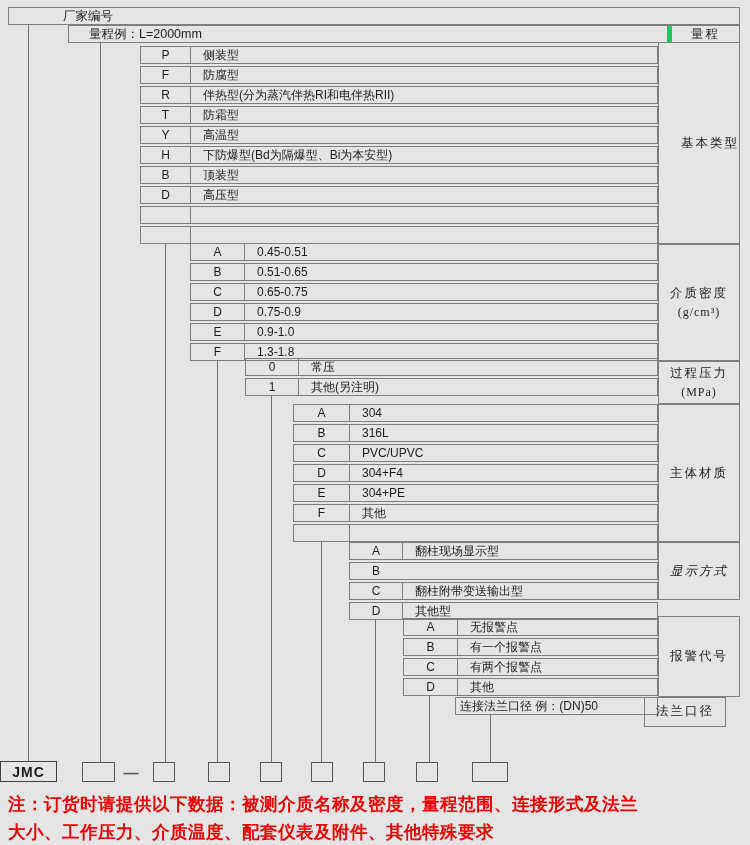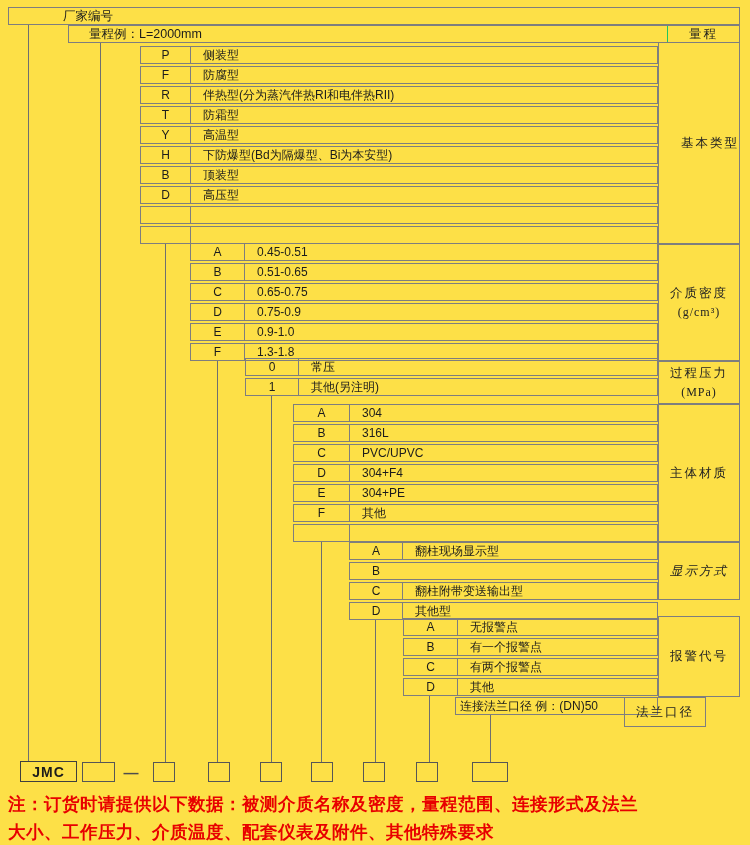--- a/index.html
+++ b/index.html
@@ -1,17 +1,17 @@
 <!DOCTYPE html>
 <html><head>
 <meta charset="utf-8">
 <style>
   html,body{margin:0;padding:0;}
   body{font-family:"Liberation Sans",sans-serif;background:#fff;}
-  #canvas{position:relative;width:750px;height:845px;background:#fde047;overflow:hidden;
+  #canvas{position:relative;width:750px;height:845px;background:#e5e5e5;overflow:hidden;
           color:#1c1c1c;}
   .abs{position:absolute;box-sizing:border-box;}
   
   .toprow{border:1px solid #7e7e7e;display:flex;align-items:center;font-size:12.5px;height:18px;}
   
   .sec{position:absolute;}
   .row{display:flex;height:18px;margin-bottom:2px;border:1px solid #7e7e7e;box-sizing:border-box;
        font-size:12px;}
   .code{display:flex;align-items:center;justify-content:center;box-sizing:border-box;}
   .desc{flex:1;display:flex;align-items:center;border-left:1px solid #7e7e7e;
@@ -43,21 +43,21 @@
 <body>
 
 <div id="canvas">
 
   <div class="abs toprow" style="left:8px;top:7px;width:732px;padding-left:54px;">
     <span>厂家编号</span>
   </div>
 
   <div class="abs toprow" style="left:68px;top:25px;width:672px;padding-left:8px;">
     <div style="width:590px;padding-left:12px;box-sizing:border-box;">量程例：L=2000mm</div>
-    <div style="flex:1;height:100%;border-left:1px solid #22c55e;display:flex;align-items:center;justify-content:center;font-family:'Liberation Serif',serif;letter-spacing:2px;">量程</div>
+    <div style="flex:1;height:100%;border-left:5px solid #22c55e;display:flex;align-items:center;justify-content:center;font-family:'Liberation Serif',serif;letter-spacing:2px;">量程</div>
   </div>
 
   <div class="sec sec-basic" style="left:140px;top:46px;width:518px;">
     <div class="row">
         <div class="code">P</div>
         <div class="desc">侧装型</div>
       </div>
     <div class="row">
         <div class="code">F</div>
         <div class="desc">防腐型</div>
@@ -219,35 +219,35 @@
     </div>
   <div class="abs lab" style="left:658px;top:404px;width:82px;height:138px;">
       <span>主体材质</span>
     </div>
   <div class="abs lab" style="left:658px;top:542px;width:82px;height:58px;font-style:italic;">
       <span>显示方式</span>
     </div>
   <div class="abs lab" style="left:658px;top:616px;width:82px;height:81px;">
       <span>报警代号</span>
     </div>
-  <div class="abs lab" style="left:624px;top:697px;width:82px;height:30px;">
+  <div class="abs lab" style="left:644px;top:697px;width:82px;height:30px;font-family:Liberation Mono, monospace;">
       <span>法兰口径</span>
     </div>
 
   <div class="abs vline" style="left:28px;top:25px;height:737px;"></div>
   <div class="abs vline" style="left:100px;top:43px;height:719px;"></div>
   <div class="abs vline" style="left:165px;top:244px;height:518px;"></div>
   <div class="abs vline" style="left:217px;top:361px;height:401px;"></div>
   <div class="abs vline" style="left:271px;top:396px;height:366px;"></div>
   <div class="abs vline" style="left:321px;top:542px;height:220px;"></div>
   <div class="abs vline" style="left:375px;top:620px;height:142px;"></div>
   <div class="abs vline" style="left:429px;top:696px;height:66px;"></div>
   <div class="abs vline" style="left:490px;top:715px;height:47px;"></div>
 
-  <div class="abs jmc" style="left:20px;top:761px;width:57px;">
+  <div class="abs jmc" style="left:0;top:761px;width:57px;">
     <span>JMC</span>
   </div>
   <div class="abs bbox" style="left:82px;top:762px;width:33px;"></div>
   <div class="abs dash" style="left:118px;top:762px;width:26px;">
       <span>—</span>
     </div>
   <div class="abs bbox" style="left:153px;top:762px;width:22px;"></div>
   <div class="abs bbox" style="left:208px;top:762px;width:22px;"></div>
   <div class="abs bbox" style="left:260px;top:762px;width:22px;"></div>
   <div class="abs bbox" style="left:311px;top:762px;width:22px;"></div>

